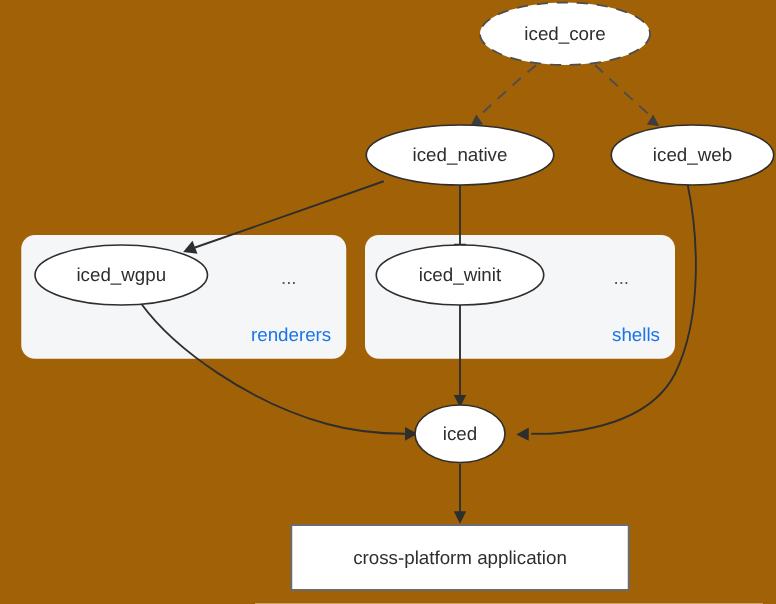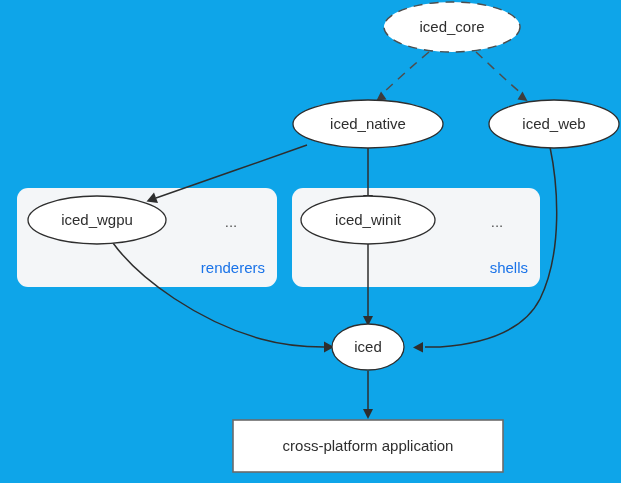--- a/index.html
+++ b/index.html
@@ -7,21 +7,21 @@
     padding: 0;
     background: #ffffff;
   }
   body {
     font-family: "Liberation Sans", sans-serif;
   }
   #canvas {
     position: relative;
     width: 621px;
     height: 483px;
-    background: #0ea5e9;
+    background: #a16207;
     overflow: hidden;
   }
   #graph-svg {
     position: absolute;
     left: 0;
     top: 0;
     width: 621px;
     height: 483px;
   }
   .node-label {

